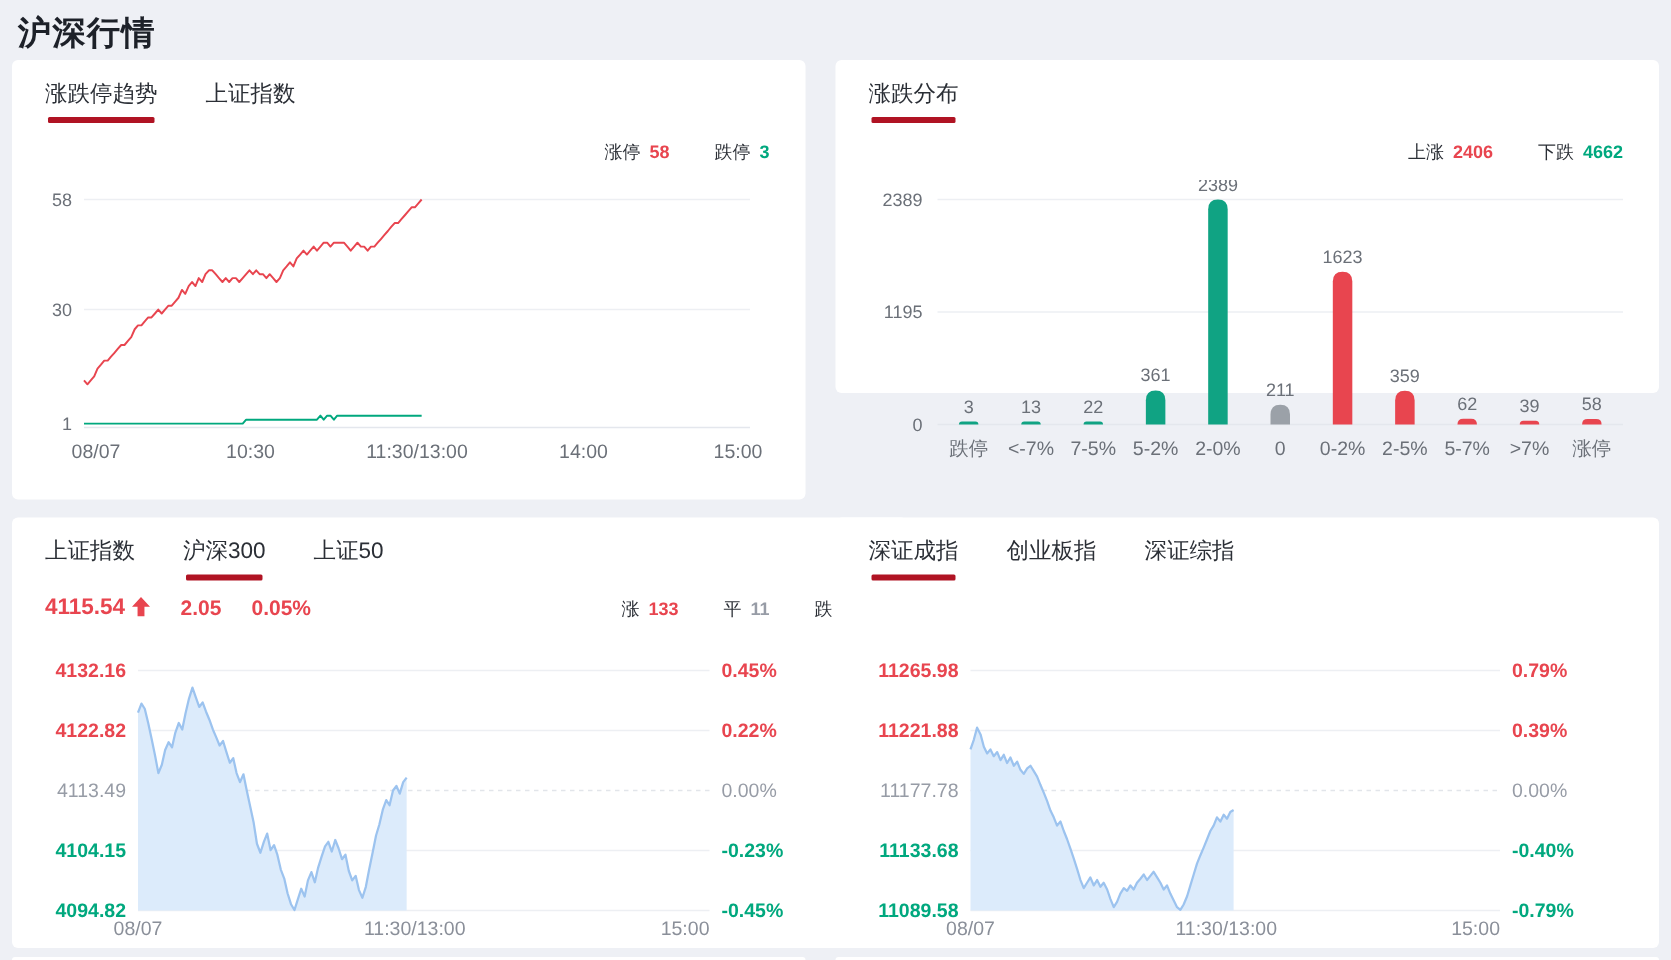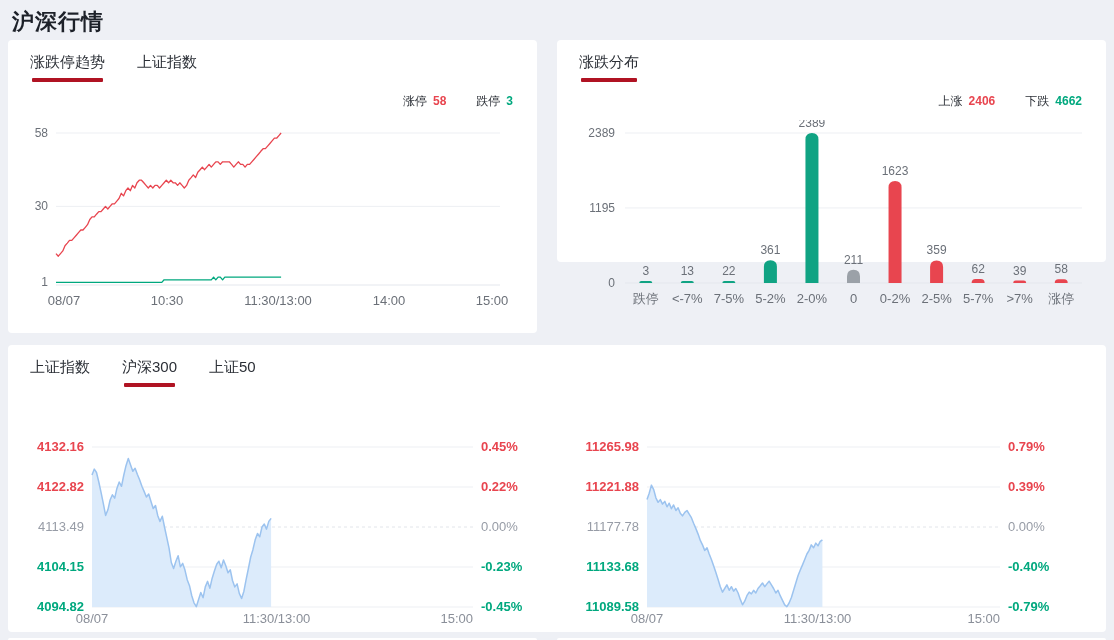--- a/index.html
+++ b/index.html
@@ -142,20 +142,41 @@
       <text x="484.22727272727275" y="183" text-anchor="middle" font-size="13" fill="#6b7078">涨停</text>
     </svg>
 </div>
 
 <div class="card" id="card3">
   <div class="tabs">
     <div class="tab">上证指数</div>
     <div class="tab active">沪深300</div>
     <div class="tab">上证50</div>
   </div>
+  <div class="quote">
+    <span class="price">
+      <span>4115.54</span>
+      <svg width="12" height="13" viewBox="0 0 12 13">
+        <path d="M6 0 L12 6.5 H8.3 V13 H3.7 V6.5 H0 Z" fill="#e8454f"></path>
+      </svg>
+    </span>
+    <span class="chg">2.05</span>
+    <span class="chg">0.05%</span>
+  </div>
+  <div class="hstats">
+    <span class="stat">
+      <span class="lab">涨</span><span class="val v-red">133</span>
+    </span>
+    <span class="stat">
+      <span class="lab">平</span><span class="val v-gray">11</span>
+    </span>
+    <span class="stat">
+      <span class="lab">跌</span><span class="val v-green">156</span>
+    </span>
+  </div>
   <svg class="chart" id="chart3" width="507" height="190">
       <line x1="64" y1="10" x2="445" y2="10" stroke="#edeff3" stroke-width="1"></line>
       <text x="56" y="14" text-anchor="end" font-size="13" fill="#e8454f" font-weight="bold">4132.16</text>
       <text x="453" y="14" text-anchor="start" font-size="13" fill="#e8454f" font-weight="bold">0.45%</text>
       <line x1="64" y1="50" x2="445" y2="50" stroke="#edeff3" stroke-width="1"></line>
       <text x="56" y="54" text-anchor="end" font-size="13" fill="#e8454f" font-weight="bold">4122.82</text>
       <text x="453" y="54" text-anchor="start" font-size="13" fill="#e8454f" font-weight="bold">0.22%</text>
       <line x1="64" y1="90" x2="445" y2="90" stroke="#e2e5ea" stroke-width="1" stroke-dasharray="3,3"></line>
       <text x="56" y="94" text-anchor="end" font-size="13" fill="#979ca6" font-weight="normal">4113.49</text>
       <text x="453" y="94" text-anchor="start" font-size="13" fill="#979ca6" font-weight="normal">0.00%</text>
@@ -167,20 +188,25 @@
       <text x="453" y="174" text-anchor="start" font-size="13" fill="#00a87e" font-weight="bold">-0.45%</text>
       <text y="186" font-size="13" fill="#8a8f99" x="64" text-anchor="middle">08/07</text>
       <text y="186" font-size="13" fill="#8a8f99" x="248.5" text-anchor="middle">11:30/13:00</text>
       <text y="186" font-size="13" fill="#8a8f99" x="445" text-anchor="end">15:00</text>
       <polygon points="64,170 64.0,38.1 66.3,32.1 68.5,35.5 70.8,45.0 73.1,55.7 75.3,66.4 77.6,78.4 79.9,72.8 82.1,63.0 84.4,57.8 86.7,61.2 88.9,51.4 91.2,45.0 93.5,49.3 95.7,38.5 98.0,28.7 100.3,21.4 102.5,27.8 104.8,34.3 107.1,31.3 109.3,37.3 111.6,42.8 113.9,49.3 116.1,54.4 118.4,60.0 120.7,57.0 122.9,64.2 125.2,71.5 127.5,68.5 129.7,78.4 132.0,84.4 134.3,79.2 136.5,90.0 138.8,100.7 141.1,111.4 143.3,125.5 145.6,131.5 147.9,124.2 150.1,118.7 152.4,129.8 154.7,126.4 156.9,132.8 159.2,142.7 161.5,148.7 163.7,158.5 166.0,165.8 168.3,169.7 170.5,162.8 172.8,155.5 175.1,160.7 177.3,149.9 179.6,144.4 181.9,151.2 184.1,141.4 186.4,134.1 188.7,127.2 190.9,124.2 193.2,130.7 195.5,123.0 197.7,128.5 200.0,135.8 202.3,132.8 204.5,143.5 206.8,149.9 209.1,146.9 211.3,156.4 213.6,161.5 215.9,154.2 218.1,142.7 220.4,131.5 222.7,120.0 224.9,112.7 227.2,102.8 229.5,96.4 231.7,99.8 234.0,90.0 236.3,87.0 238.5,92.1 240.8,84.4 243.1,81.4 243.1,170" fill="#dcebfb"></polygon>
       <polyline points="64.0,38.1 66.3,32.1 68.5,35.5 70.8,45.0 73.1,55.7 75.3,66.4 77.6,78.4 79.9,72.8 82.1,63.0 84.4,57.8 86.7,61.2 88.9,51.4 91.2,45.0 93.5,49.3 95.7,38.5 98.0,28.7 100.3,21.4 102.5,27.8 104.8,34.3 107.1,31.3 109.3,37.3 111.6,42.8 113.9,49.3 116.1,54.4 118.4,60.0 120.7,57.0 122.9,64.2 125.2,71.5 127.5,68.5 129.7,78.4 132.0,84.4 134.3,79.2 136.5,90.0 138.8,100.7 141.1,111.4 143.3,125.5 145.6,131.5 147.9,124.2 150.1,118.7 152.4,129.8 154.7,126.4 156.9,132.8 159.2,142.7 161.5,148.7 163.7,158.5 166.0,165.8 168.3,169.7 170.5,162.8 172.8,155.5 175.1,160.7 177.3,149.9 179.6,144.4 181.9,151.2 184.1,141.4 186.4,134.1 188.7,127.2 190.9,124.2 193.2,130.7 195.5,123.0 197.7,128.5 200.0,135.8 202.3,132.8 204.5,143.5 206.8,149.9 209.1,146.9 211.3,156.4 213.6,161.5 215.9,154.2 218.1,142.7 220.4,131.5 222.7,120.0 224.9,112.7 227.2,102.8 229.5,96.4 231.7,99.8 234.0,90.0 236.3,87.0 238.5,92.1 240.8,84.4 243.1,81.4" fill="none" stroke="#9cc3ef" stroke-width="1.5" stroke-linejoin="round"></polyline>
     </svg>
 </div>
 
 <div class="card" id="card4">
+  <div class="tabs">
+    <div class="tab active">深证成指</div>
+    <div class="tab">创业板指</div>
+    <div class="tab">深证综指</div>
+  </div>
   <svg class="chart" id="chart4" width="520" height="190">
       <line x1="70" y1="10" x2="423" y2="10" stroke="#edeff3" stroke-width="1"></line>
       <text x="62" y="14" text-anchor="end" font-size="13" fill="#e8454f" font-weight="bold">11265.98</text>
       <text x="431" y="14" text-anchor="start" font-size="13" fill="#e8454f" font-weight="bold">0.79%</text>
       <line x1="70" y1="50" x2="423" y2="50" stroke="#edeff3" stroke-width="1"></line>
       <text x="62" y="54" text-anchor="end" font-size="13" fill="#e8454f" font-weight="bold">11221.88</text>
       <text x="431" y="54" text-anchor="start" font-size="13" fill="#e8454f" font-weight="bold">0.39%</text>
       <line x1="70" y1="90" x2="423" y2="90" stroke="#e2e5ea" stroke-width="1" stroke-dasharray="3,3"></line>
       <text x="62" y="94" text-anchor="end" font-size="13" fill="#979ca6" font-weight="normal">11177.78</text>
       <text x="431" y="94" text-anchor="start" font-size="13" fill="#979ca6" font-weight="normal">0.00%</text>

